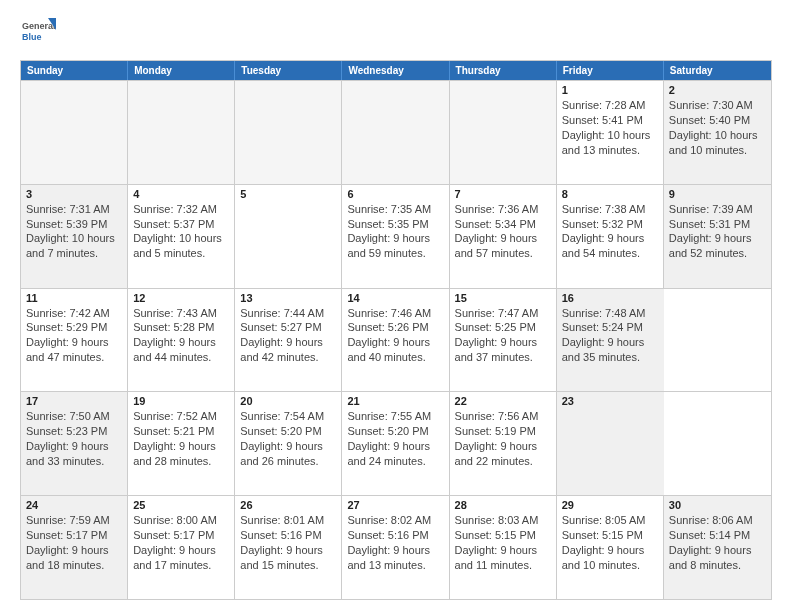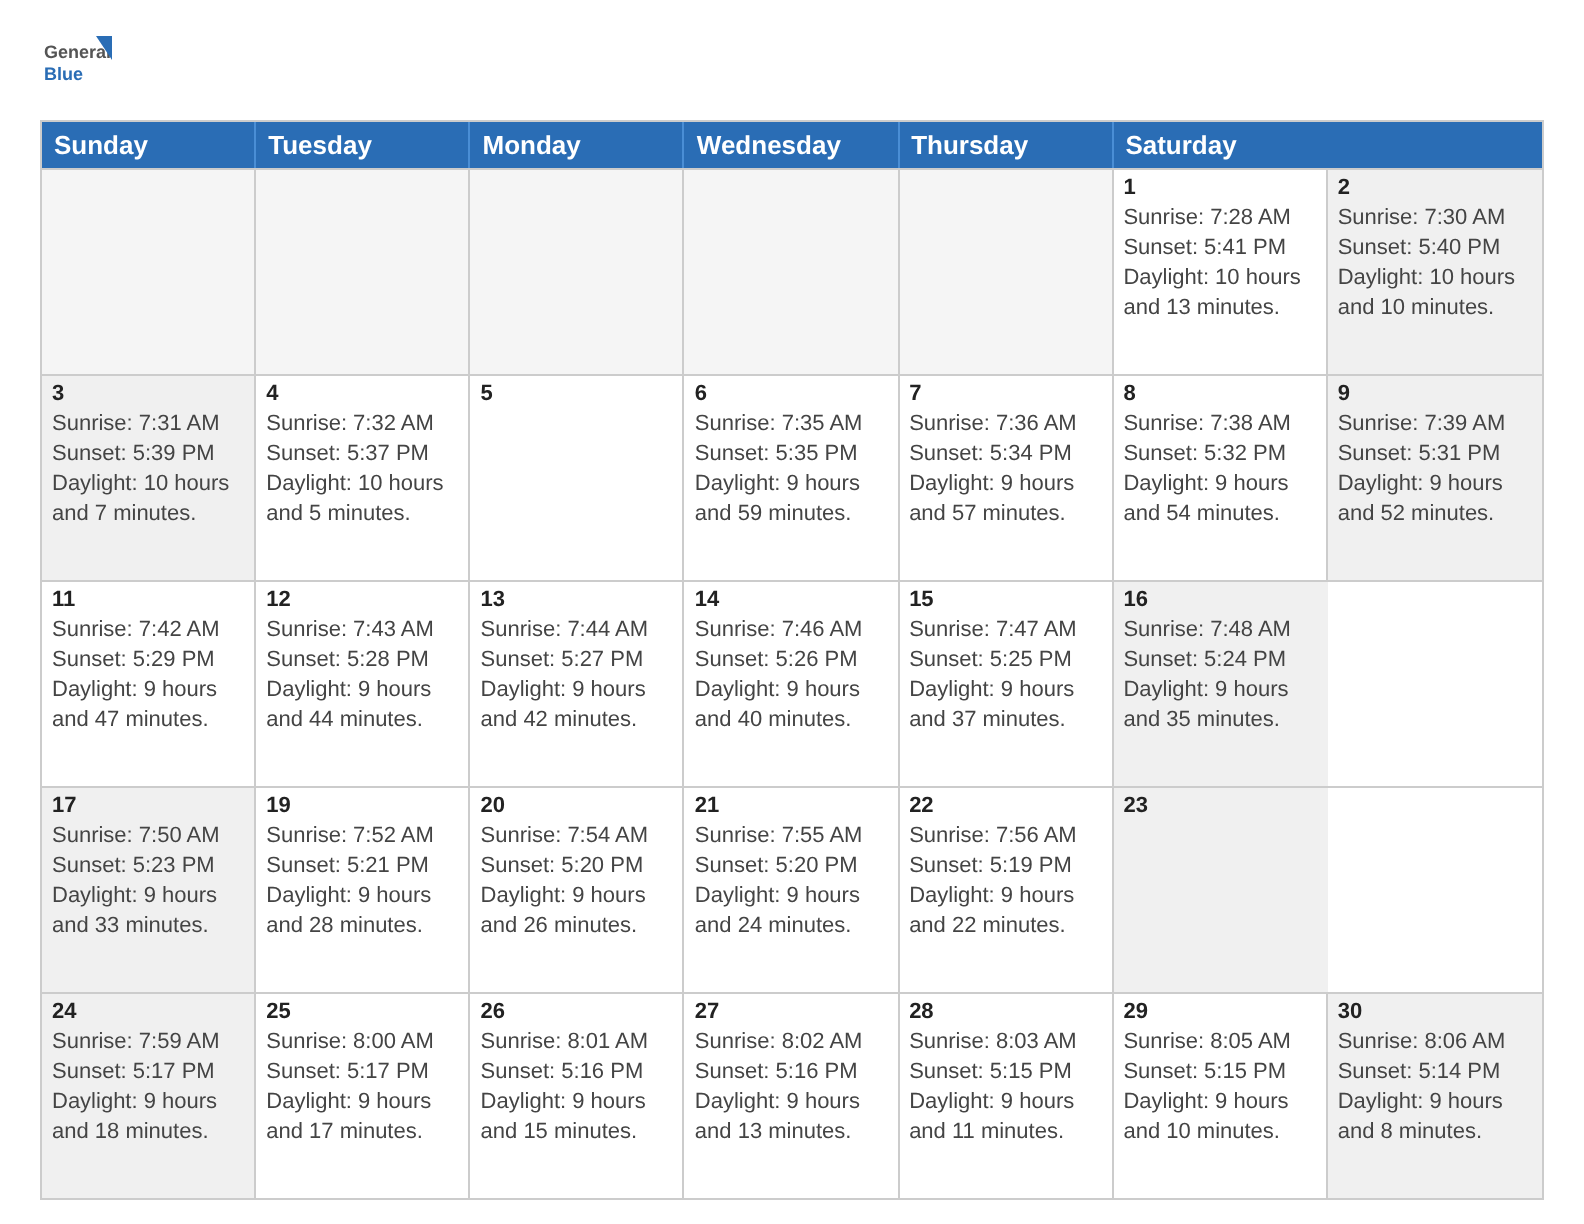--- a/index.html
+++ b/index.html
@@ -48,21 +48,21 @@
       flex-direction: column;
       border: 1px solid #ccc;
     }
     .cal-header-row {
       display: grid;
       grid-template-columns: repeat(7, 1fr);
       background: #2a6db5;
     }
     .cal-header-cell {
       color: white;
-      font-size: 13px;
+      font-size: 10px;
       font-weight: bold;
       padding: 4px 6px;
       border-right: 1px solid #4a8ed5;
       text-align: left;
     }
     .cal-header-cell:last-child { border-right: none; }
     .cal-body {
       flex: 1;
       display: flex;
       flex-direction: column;
@@ -114,24 +114,25 @@
 </div>
     <div class="header-right">
       <div class="month-title"></div>
       <div class="location"></div>
     </div>
   </div>
 
   <div class="calendar">
     <div class="cal-header-row">
     <div class="cal-header-cell">Sunday</div>
+        <div class="cal-header-cell">Monday</div>
         <div class="cal-header-cell">Tuesday</div>
-        <div class="cal-header-cell">Monday</div>
         <div class="cal-header-cell">Wednesday</div>
         <div class="cal-header-cell">Thursday</div>
+        <div class="cal-header-cell">Friday</div>
         <div class="cal-header-cell">Saturday</div>
       </div>
     <div class="cal-body">
     <div class="cal-row">
           <div class="cal-cell empty"></div>
           <div class="cal-cell empty"></div>
           <div class="cal-cell empty"></div>
           <div class="cal-cell empty"></div>
           <div class="cal-cell empty"></div>
           <div class="cal-cell">

